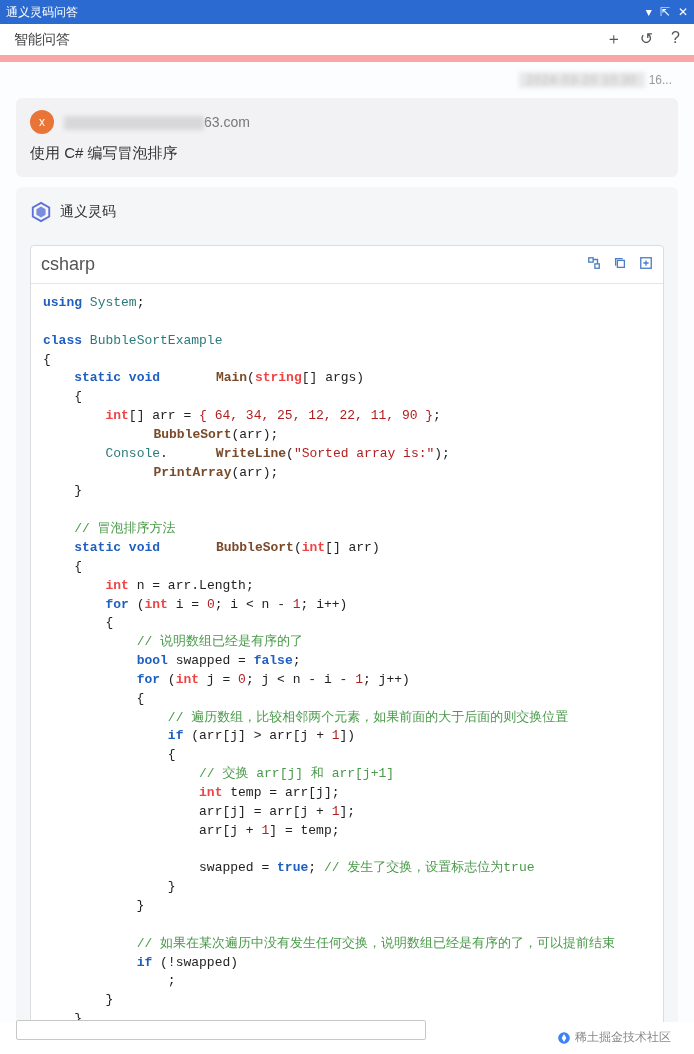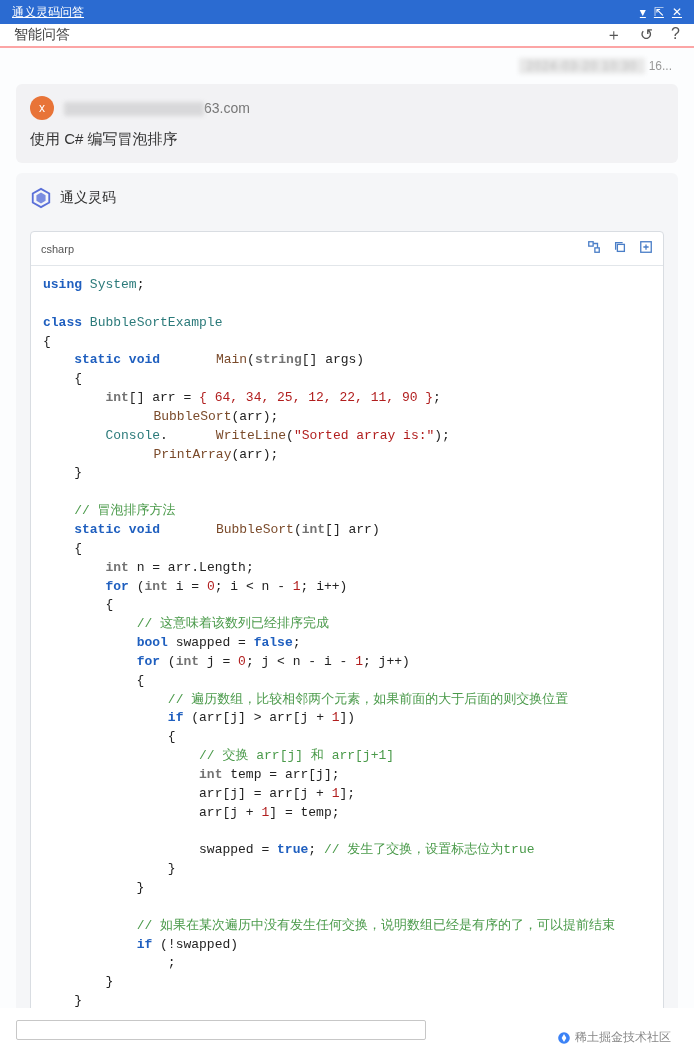--- a/index.html
+++ b/index.html
@@ -11,33 +11,32 @@
     height: 1054px;
     overflow: hidden;
     position: relative;
   }
   .titlebar {
     background: #2b6bd1;
     color: #fff;
     height: 24px;
     display: flex;
     align-items: center;
-    padding: 0 12px;
+    padding: 0 6px;
     font-size: 12px;
-    text-decoration: underline;
   }
   .titlebar-title { flex: 1; }
   .titlebar-icons { display: flex; gap: 8px; }
   .titlebar-icons span { cursor: pointer; font-size: 12px; }
   .toolbar {
-    height: 24px;
+    height: 38px;
     display: flex;
     align-items: center;
     padding: 0 14px;
-    border-bottom: 2px solid #fca5a5;
+    border-bottom: 7px solid #fca5a5;
     color: #444;
     font-size: 14px;
   }
   .toolbar-title { flex: 1; }
   .toolbar-icons { display: flex; gap: 18px; color: #555; }
   .toolbar-icons span { cursor: pointer; font-size: 16px; }
   .content {
     padding: 0;
     height: 960px;
     overflow-y: auto;
@@ -125,38 +124,38 @@
     border: 1px solid #d9dde2;
     border-radius: 4px;
     margin-top: 8px;
   }
   .code-head {
     display: flex;
     align-items: center;
     padding: 8px 10px;
     border-bottom: 1px solid #e2e6ea;
     color: #555;
-    font-size: 11px;
+    font-size: 18px;
   }
   .code-lang { flex: 1; }
   .code-icons { display: flex; gap: 12px; color: #4a7ec7; }
   .code-icons span { cursor: pointer; font-size: 14px; }
   .code-body {
     padding: 10px 12px 14px;
     font-family: Consolas, "Courier New", monospace;
     font-size: 13px;
     line-height: 1.45;
     white-space: pre;
     overflow-x: auto;
     color: #222;
   }
   .kw { color: #1f5fbf; font-weight: bold; }
-  .type { color: #737373; font-weight: bold; }
+  .type { color: #ef4444; font-weight: bold; }
   .cls { color: #2b7a7a; }
-  .fn { color: #7a4a2a; font-weight: normal; padding-left: 48px; }
+  .fn { color: #7a4a2a; font-weight: bold; padding-left: 48px; }
   .str { color: #b11e1e; }
   .num { color: #b11e1e; }
   .cmt { color: #4a9a4a; }
   .bool { color: #1f5fbf; font-weight: bold; }
   .watermark {
     position: absolute;
     bottom: 6px;
     right: 17px;
     display: flex;
     align-items: center;
@@ -263,21 +262,21 @@
         <span class="cls">Console</span>.<span class="fn">WriteLine</span>(<span class="str">"Sorted array is:"</span>);
         <span class="fn">PrintArray</span>(<span>arr</span>);
     }
 
     <span class="cmt">// 冒泡排序方法</span>
     <span class="kw">static</span> <span class="kw">void</span> <span class="fn">BubbleSort</span>(<span class="type">int</span>[] <span>arr</span>)
     {
         <span class="type">int</span> <span>n</span> = <span>arr</span>.<span>Length</span>;
         <span class="kw">for</span> (<span class="type">int</span> <span>i</span> = <span class="num">0</span>; <span>i</span> &lt; <span>n</span> - <span class="num">1</span>; <span>i</span>++)
         {
-            <span class="cmt">// 这意味着该数列已经排序完成</span>
+            <span class="cmt">// 说明数组已经是有序的了</span>
             <span class="kw">bool</span> <span>swapped</span> = <span class="bool">false</span>;
             <span class="kw">for</span> (<span class="type">int</span> <span>j</span> = <span class="num">0</span>; <span>j</span> &lt; <span>n</span> - <span>i</span> - <span class="num">1</span>; <span>j</span>++)
             {
                 <span class="cmt">// 遍历数组，比较相邻两个元素，如果前面的大于后面的则交换位置</span>
                 <span class="kw">if</span> (<span>arr</span>[<span>j</span>] &gt; <span>arr</span>[<span>j</span> + <span class="num">1</span>])
                 {
                     <span class="cmt">// 交换 arr[j] 和 arr[j+1]</span>
                     <span class="type">int</span> <span>temp</span> = <span>arr</span>[<span>j</span>];
                     <span>arr</span>[<span>j</span>] = <span>arr</span>[<span>j</span> + <span class="num">1</span>];
                     <span>arr</span>[<span>j</span> + <span class="num">1</span>] = <span>temp</span>;

